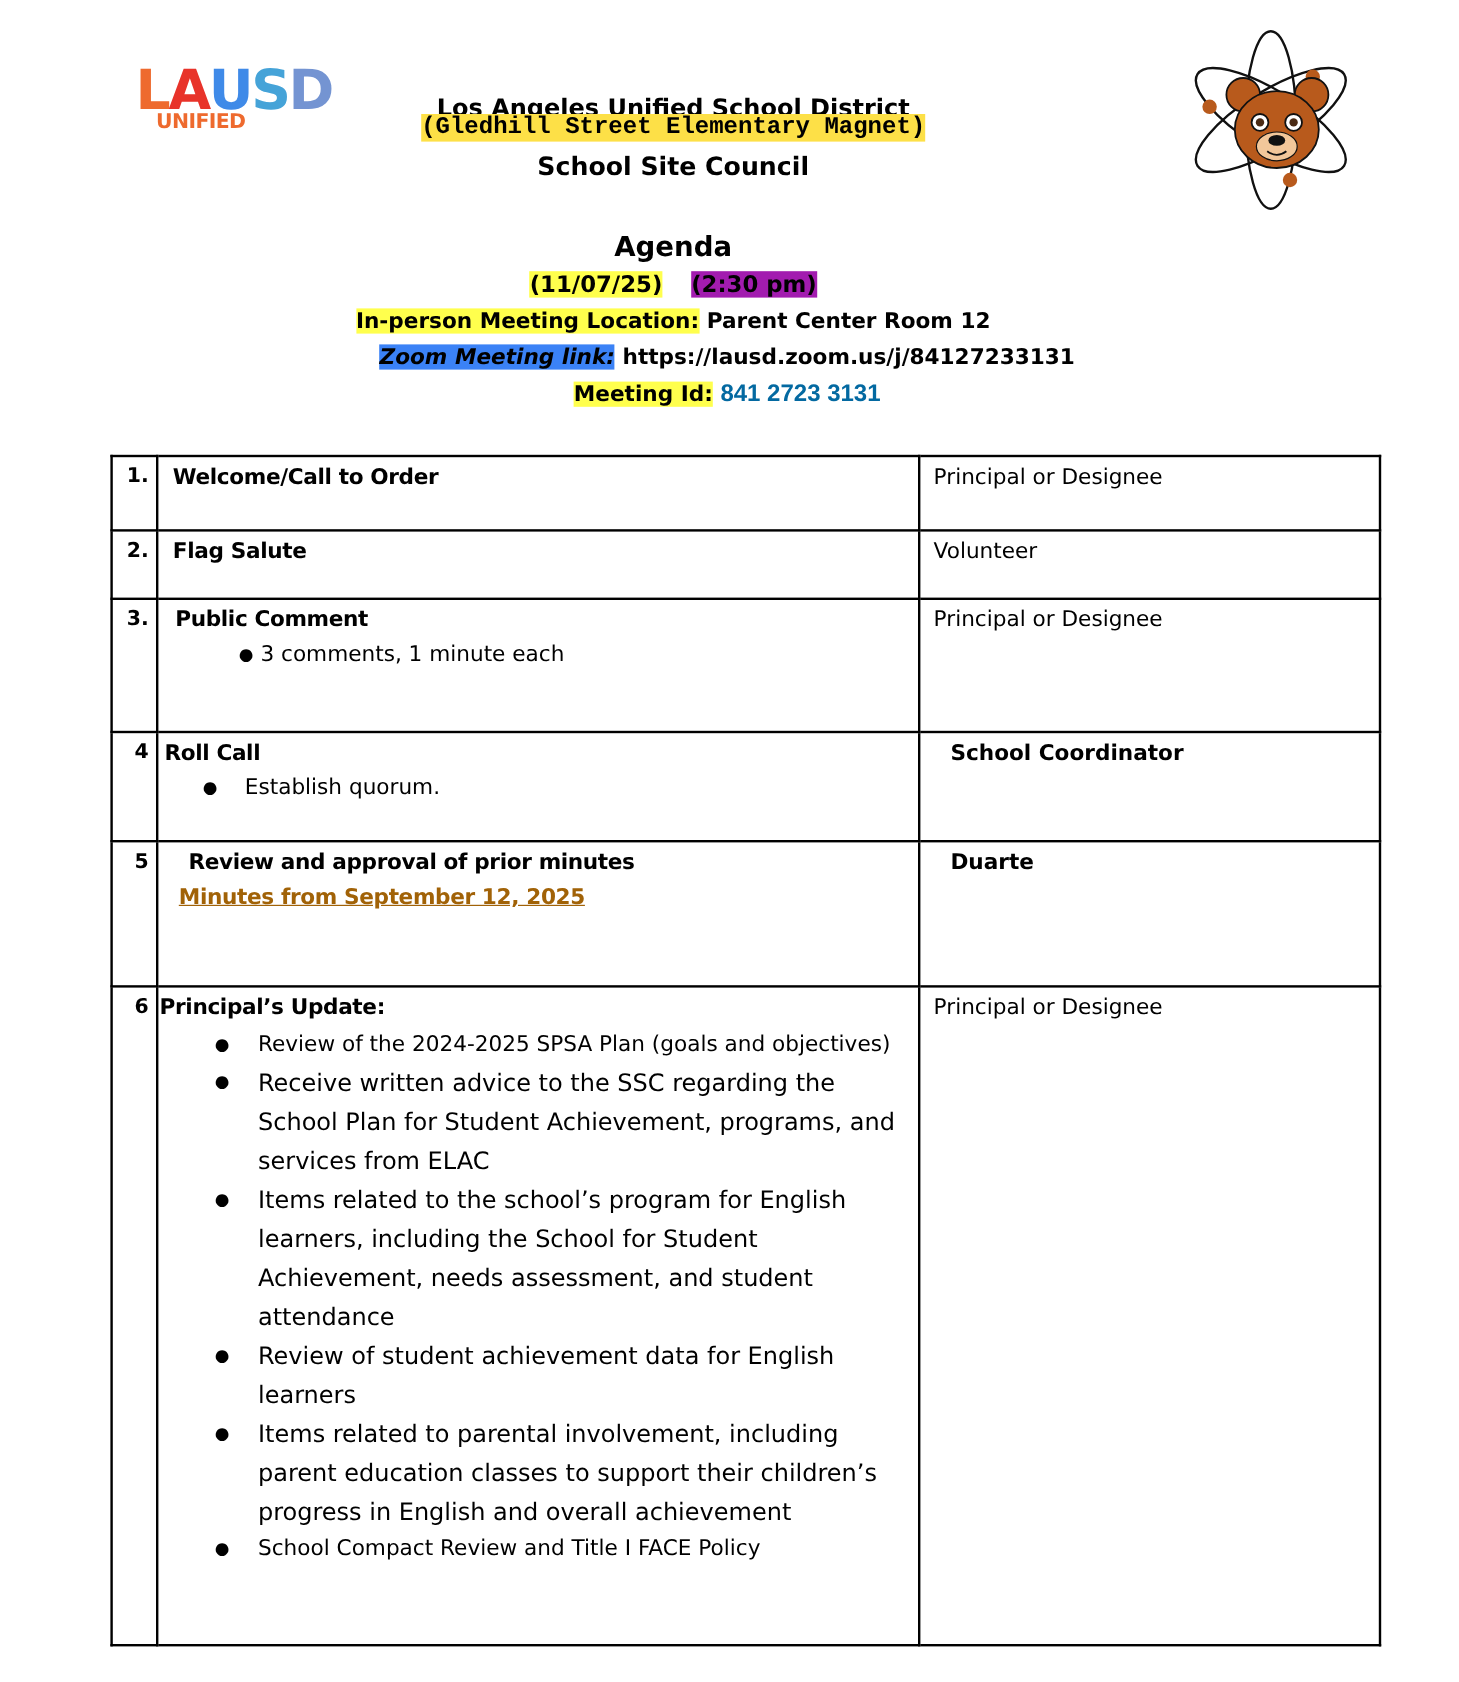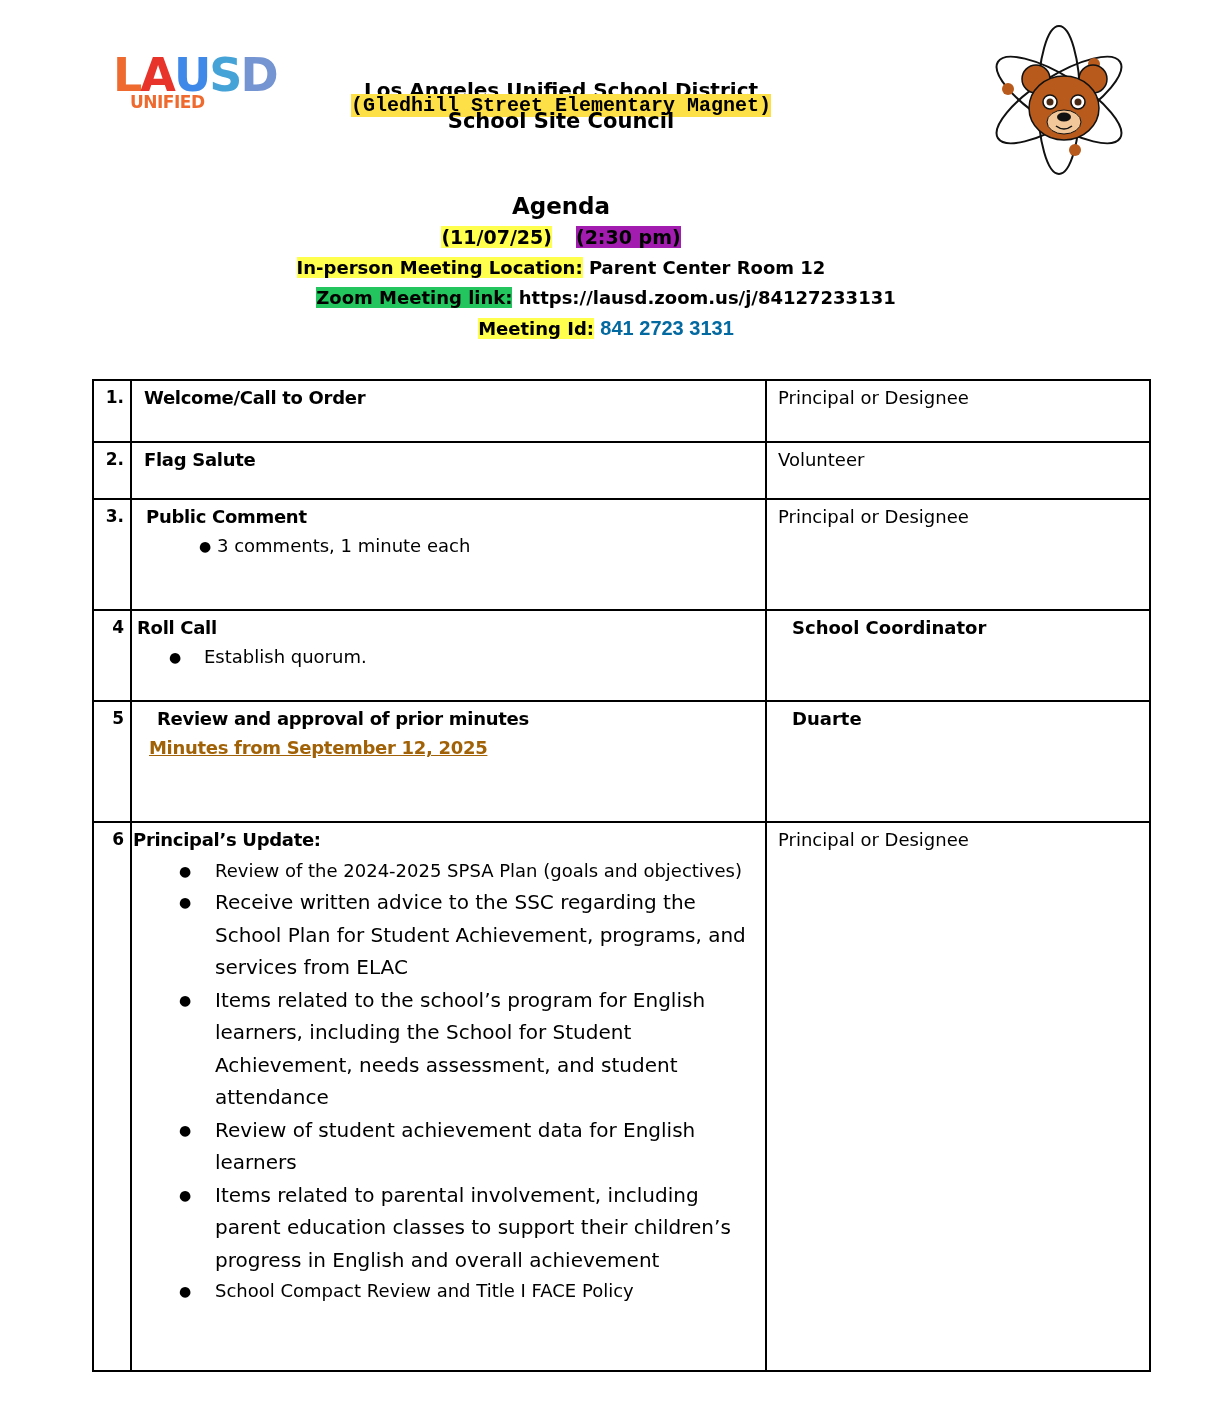--- a/index.html
+++ b/index.html
@@ -16,21 +16,21 @@
 
   
   .mascot { position:absolute; left:988px; top:22px; width:142px; height:156px; }
 
   
   .hdr { position:absolute; left:0; width:1122px; text-align:center;
          font-family:"DejaVu Sans", sans-serif; font-weight:bold; }
   .hdr .hl { background:#ffff4d; }
   .h1 { top:60px; font-size:20px;margin-top:18px; }
   .h2 { top:92px; font-size:20px; }
-  .h3 { top:109px; font-size:21px; }
+  .h3 { top:127px; font-size:21px; }
   .h4 { top:193px; font-size:23px; }
   .h5 { top:226px; font-size:19px; }
   .h5 .gap { display:inline-block; width:24px; }
   .h6 { top:257px; font-size:18px; }
   .h7 { top:287px; font-size:18px; left:45px; }
   .h8 { top:317px; font-size:18px; left:45px; }
   .h8 .plain { font-family:"Liberation Sans", sans-serif; color:#0369a1; font-size:20px; }
 
   
   table.agenda { position:absolute; left:92px; top:379px; width:1057px;
@@ -102,21 +102,21 @@
 <div class="hdr h3">School Site Council</div>
 <div class="hdr h4">Agenda</div>
 <div class="hdr h5">
   <span class="hl" style="background: rgb(255, 255, 77);">(11/07/25)</span><span class="gap"></span><span class="hl" style="background: #a21caf;">(2:30 pm)</span>
 </div>
 <div class="hdr h6">
   <span class="hl" style="background: rgb(255, 255, 77);">In-person Meeting Location:</span>
   <span>Parent Center Room 12</span>
 </div>
 <div class="hdr h7">
-  <span class="hl" style="background: #22c55e;">Zoom Meeting link:</span>
+  <span class="hl" style="background: #3b82f6; font-style: italic;">Zoom Meeting link:</span>
   <span>https://lausd.zoom.us/j/84127233131</span>
 </div>
 <div class="hdr h8">
   <span class="hl" style="background: rgb(255, 255, 77);">Meeting Id:</span>
   <span class="plain">841 2723 3131</span>
 </div>
 
 <table class="agenda">
   <colgroup>
       <col class="c-num">

